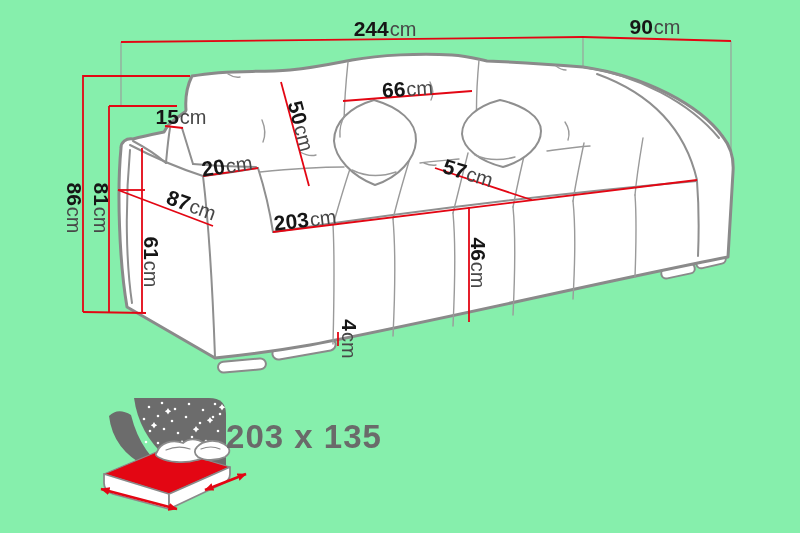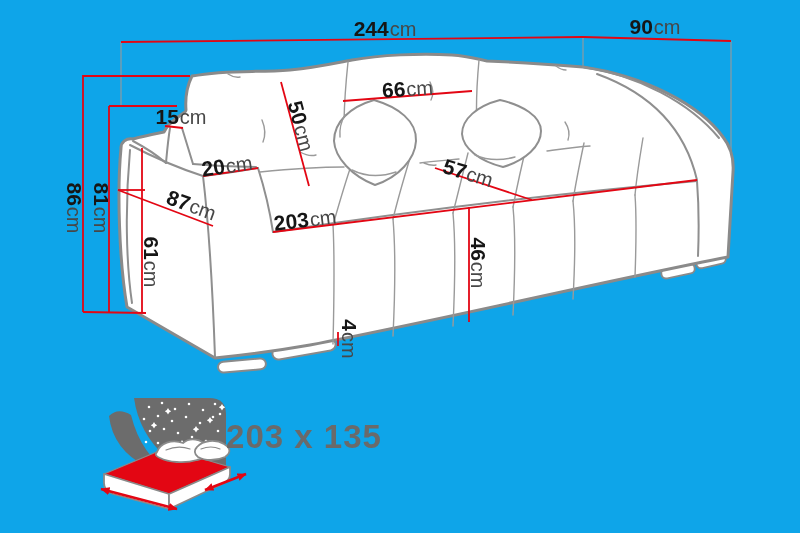--- a/index.html
+++ b/index.html
@@ -1,17 +1,17 @@
 <!DOCTYPE html>
 <html><head>
 <meta charset="utf-8">
 <style>
   html,body{margin:0;padding:0;background:#ffffff;}
   .stage{
-    position:relative;width:800px;height:533px;background:#0ea5e9;
+    position:relative;width:800px;height:533px;background:#86efac;
     font-family:"Liberation Sans","DejaVu Sans",sans-serif;overflow:hidden;
   }
   svg{display:block;}
   text{font-family:"Liberation Sans","DejaVu Sans",sans-serif;}
   .num{font-weight:700;font-size:21px;fill:#161616;}
   .unit{font-weight:400;font-size:20px;fill:#474747;}
   .bednum{font-weight:700;font-size:33px;fill:#6a6a6a;letter-spacing:1px;}
   .ol{stroke:#8a8a8a;stroke-width:3;fill:#ffffff;stroke-linecap:round;stroke-linejoin:round;}
   .md{stroke:#8f8f8f;stroke-width:2;fill:none;stroke-linecap:round;stroke-linejoin:round;}
   .tn{stroke:#9a9a9a;stroke-width:1.4;fill:none;stroke-linecap:round;stroke-linejoin:round;}

